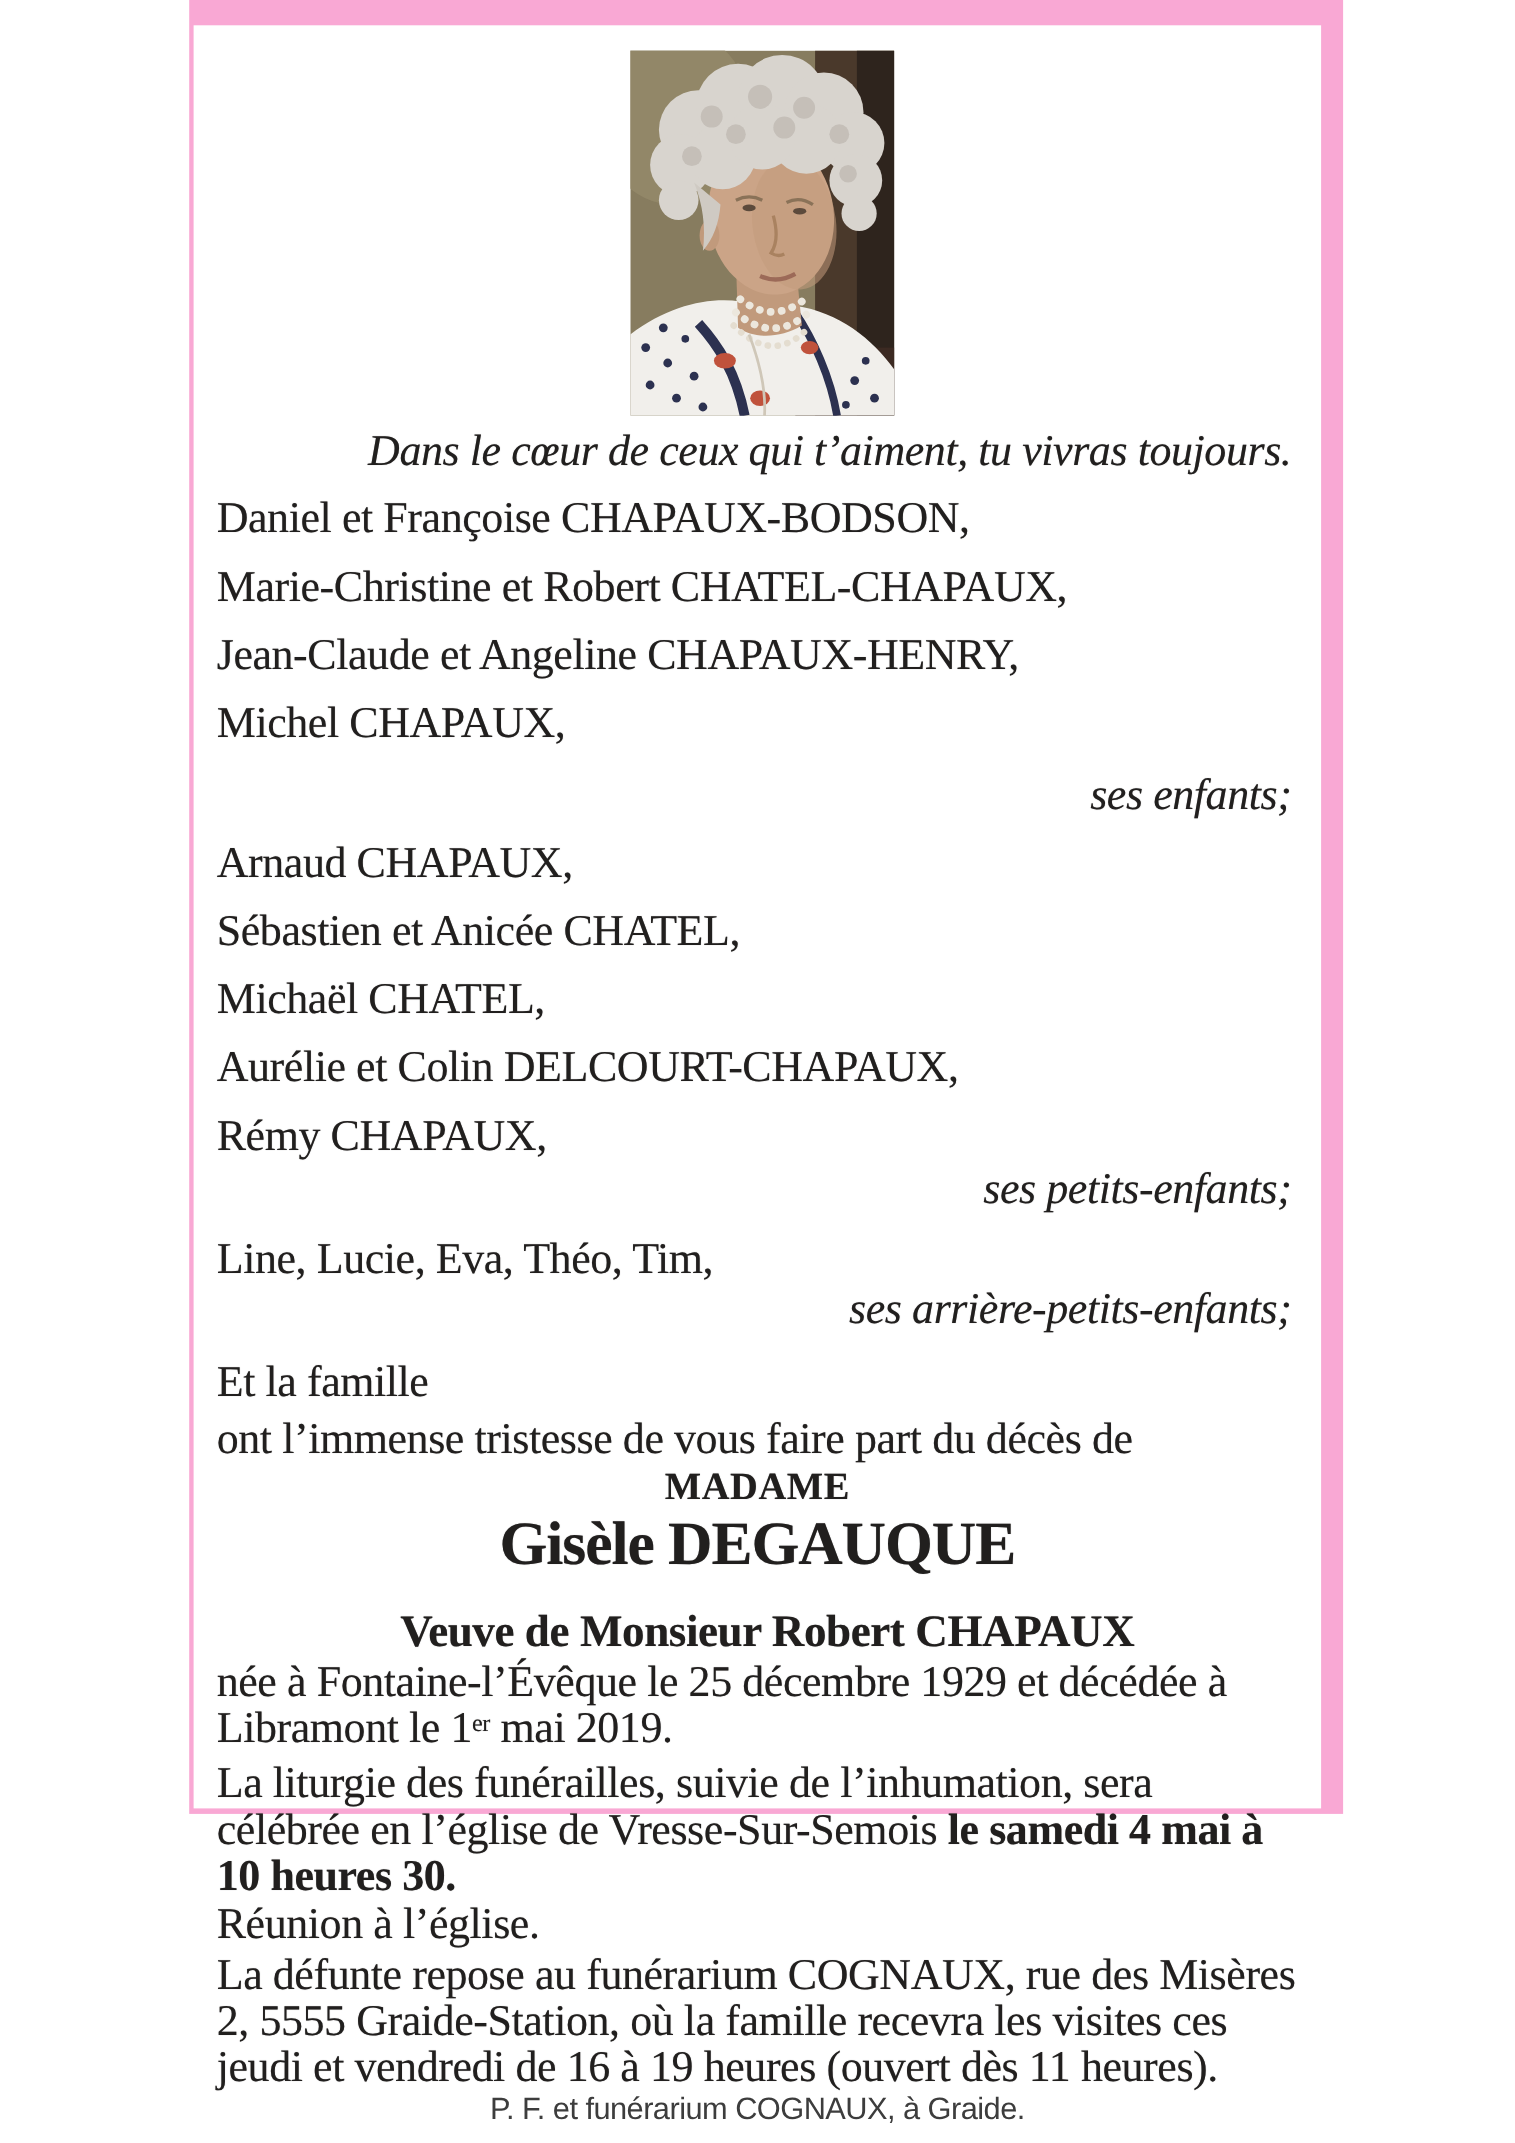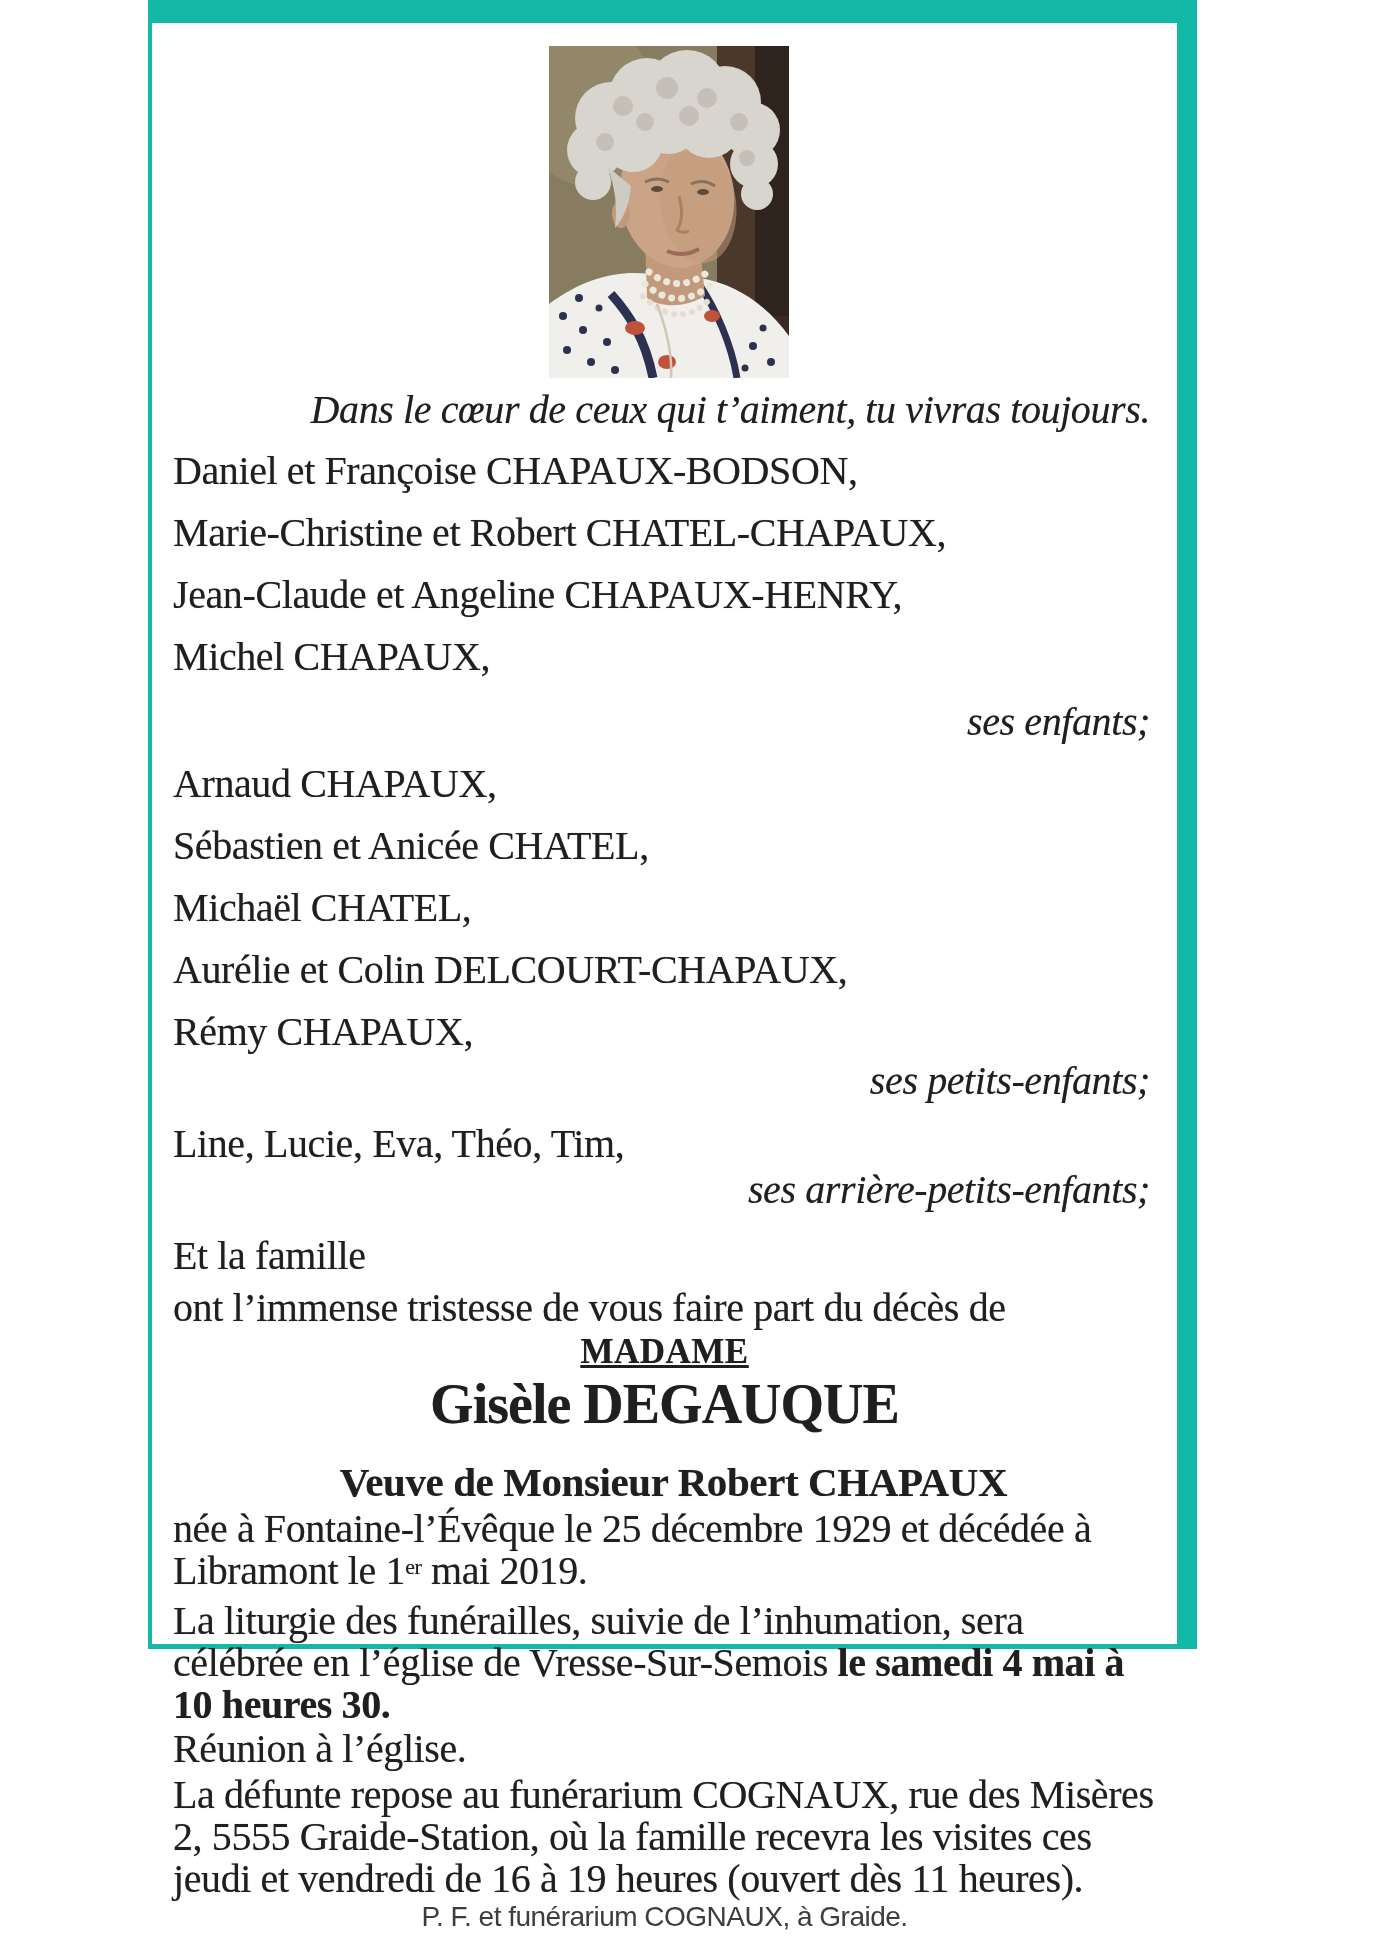--- a/index.html
+++ b/index.html
@@ -1,30 +1,30 @@
 <!DOCTYPE html>
 <html><head>
 <meta charset="utf-8">
 <style>
   html,body{margin:0;padding:0;background:#ffffff;}
   body{width:1377px;height:1948px;position:relative;overflow:hidden;
        font-family:"Liberation Serif",serif;}
-  .frame{position:absolute;left:148px;top:0;width:1049px;height:1649px;
-         background:#14b8a6;}
+  .frame{position:absolute;left:172px;top:0;width:1049px;height:1649px;
+         background:#f9a8d4;}
   .card{position:absolute;left:4px;top:23px;right:20px;bottom:5px;
         background:#ffffff;}
   .content{position:absolute;inset:0;}
   .photo{position:absolute;left:397px;top:23px;width:240px;height:332px;display:block;}
   .t{position:absolute;left:21px;white-space:nowrap;
      font-family:"Liberation Serif",serif;font-size:40px;color:#211f1e;
      letter-spacing:-0.4px;text-shadow:0 0 0.7px rgba(33,31,30,0.55);}
   .it{font-style:italic;left:auto;right:27px;text-align:right;}
   .ctr{left:0;right:0;text-align:center;white-space:nowrap;}
   .b{font-weight:bold;}
-  .madame{font-size:35px;font-weight:bold;letter-spacing:0.5px;text-decoration:underline;}
+  .madame{font-size:35px;font-weight:bold;letter-spacing:0.5px;}
   .bigname{font-size:56px;font-weight:bold;letter-spacing:-1px;}
   .veuve{font-size:41px;font-weight:bold;padding-left:18px;}
   .footer{font-family:"Liberation Sans",sans-serif;font-size:28px;
           color:#3d3d3d;letter-spacing:-0.5px;text-shadow:none;}
   sup{font-size:0.55em;vertical-align:baseline;position:relative;top:-0.45em;text-align:right;}
 </style>
 </head>
 <body>
 
 <div class="frame">

